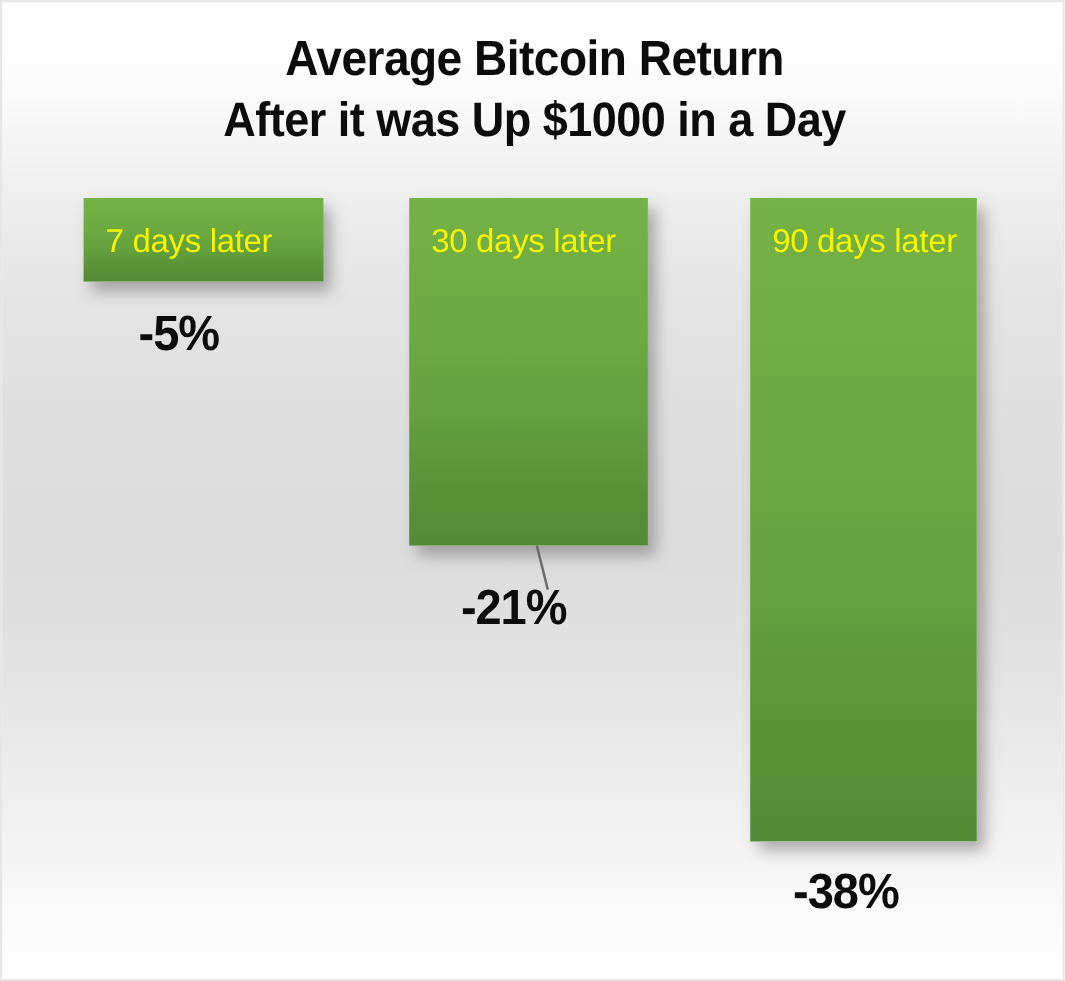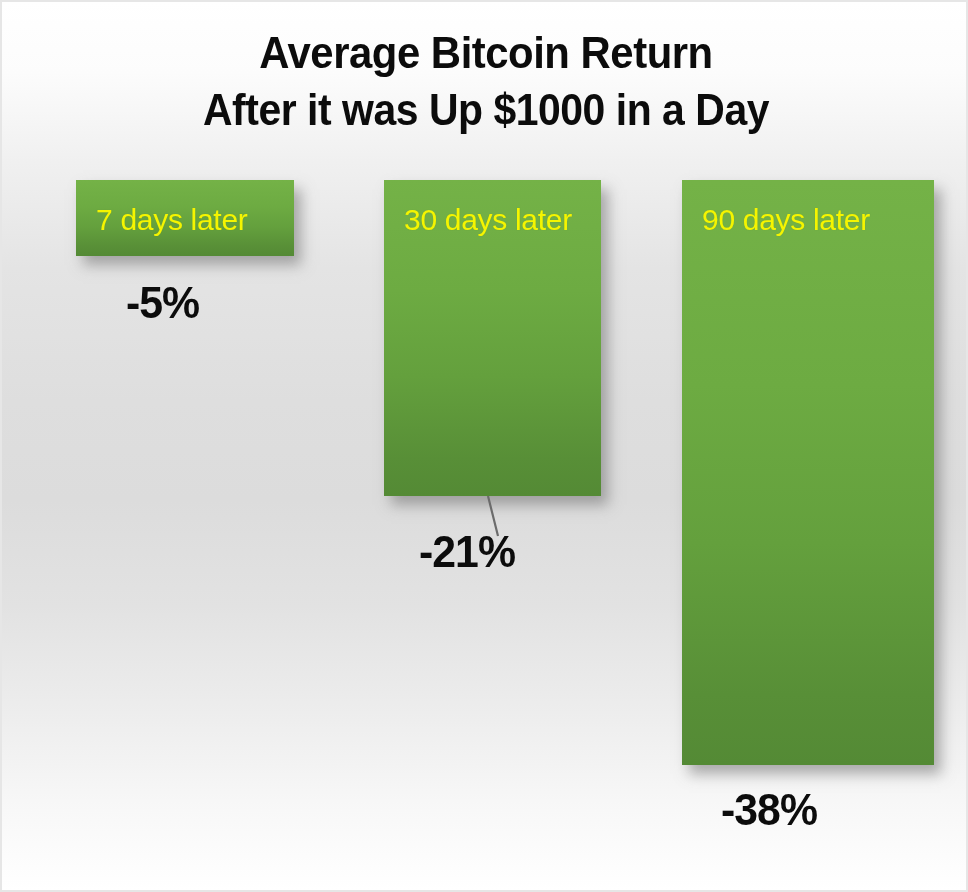--- a/index.html
+++ b/index.html
@@ -106,30 +106,30 @@
     <div class="title-line l2">After it was Up $1000 in a Day</div>
   </div>
 
   <div class="bar-group" style="left:74px; top:178px; width:218px; height:76px;padding-left:26px;">
     <div class="bar" style="width:218px; height:76px;">
       <div class="bar-label">7 days later</div>
     </div>
   </div>
   <div class="bar-value" style="left:124px; top:278px;">-5%</div>
 
-  <div class="bar-group" style="left:382px; top:178px; width:217px; height:316px;">
+  <div class="bar-group" style="left:370px; top:178px; width:217px; height:316px;">
     <div class="bar" style="width:217px; height:316px;">
       <div class="bar-label">30 days later</div>
     </div>
   </div>
   <svg class="leader-line" style="left:484px; top:494px;" viewBox="0 0 14 42">
     <line x1="2" y1="0" x2="12" y2="40" stroke="#6b6b6b" stroke-width="2.2"></line>
   </svg>
   <div class="bar-value" style="left:417px; top:527px;">-21%</div>
 
   <div class="bar-group" style="left:680px; top:178px; width:217px; height:585px;">
-    <div class="bar" style="width:252px; height:585px;padding-left:28px;">
+    <div class="bar" style="width:206px; height:585px;padding-left:28px;">
       <div class="bar-label">90 days later</div>
     </div>
   </div>
   <div class="bar-value" style="left:719px; top:785px;">-38%</div>
 
 </div>
 
 </body></html>

